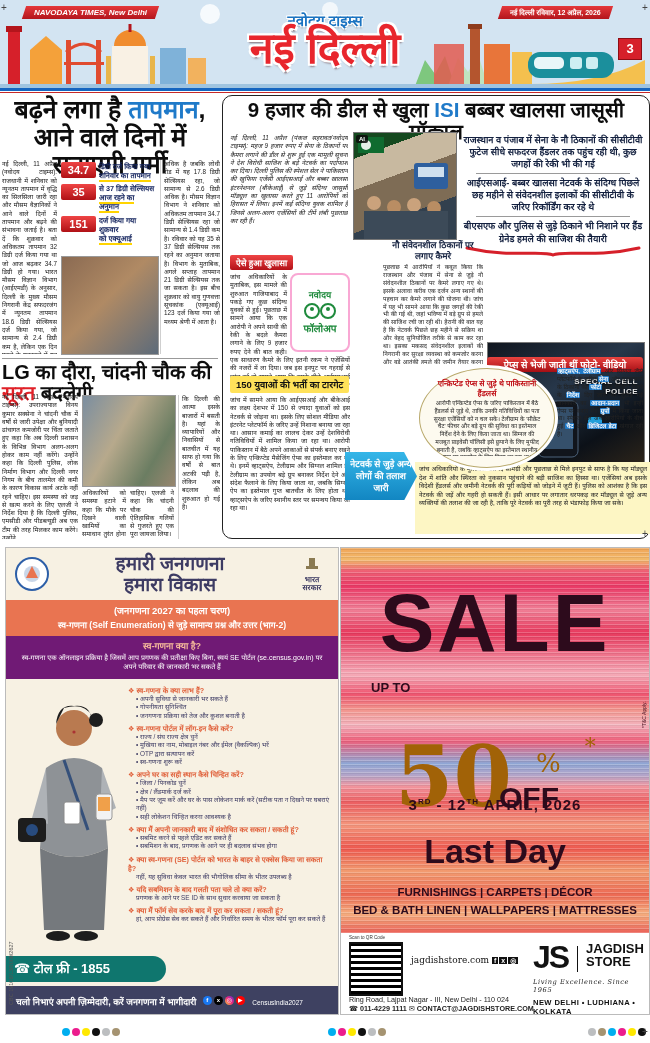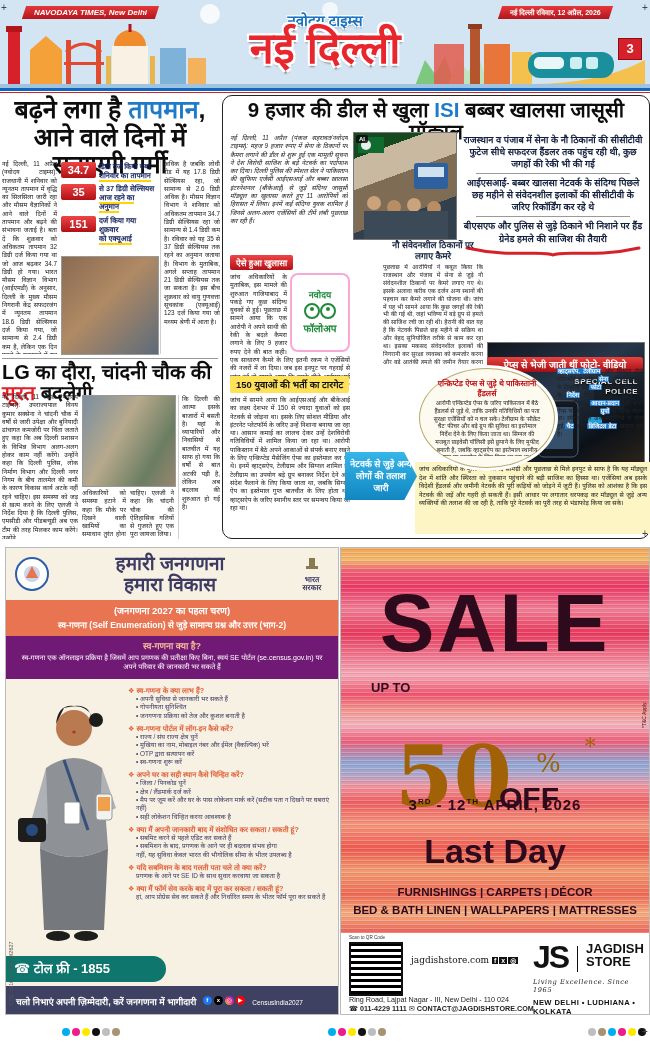--- a/index.html
+++ b/index.html
@@ -335,20 +335,21 @@
       <div class="cen-b">OTP द्वारा सत्यापन करें</div>
       <div class="cen-b">स्व-गणना शुरू करें</div>
       <div class="cen-q"><span style="color:#e0603a;">❖ </span><span>अपने घर का सही स्थान कैसे चिन्हित करें?</span></div>
       <div class="cen-b">जिला / पिनकोड चुनें</div>
       <div class="cen-b">क्षेत्र / लैंडमार्क दर्ज करें</div>
       <div class="cen-b">मैप पर ज़ूम करें और घर के पास लोकेशन मार्क करें (सटीक पता न दिखने पर घबराएं नहीं)</div>
       <div class="cen-b">सही लोकेशन चिन्हित करना आवश्यक है</div>
       <div class="cen-q"><span style="color:#e0603a;">❖ </span><span>क्या मैं अपनी जानकारी बाद में संशोधित कर सकता / सकती हूं?</span></div>
       <div class="cen-b">सबमिट करने से पहले एडिट कर सकते हैं</div>
       <div class="cen-b">सबमिशन के बाद, प्रगणक के आने पर ही बदलाव संभव होगा</div>
+      <div class="cen-q"><span style="color:#e0603a;">❖ </span><span>क्या स्व-गणना (SE) पोर्टल को भारत के बाहर से एक्सेस किया जा सकता है?</span></div>
       <div class="cen-a">नहीं, यह सुविधा केवल भारत की भौगोलिक सीमा के भीतर उपलब्ध है</div>
       <div class="cen-q"><span style="color:#e0603a;">❖ </span><span>यदि सबमिशन के बाद गलती पता चले तो क्या करें?</span></div>
       <div class="cen-a">प्रगणक के आने पर SE ID के साथ सुधार करवाया जा सकता है</div>
       <div class="cen-q"><span style="color:#e0603a;">❖ </span><span>क्या मैं फॉर्म सेव करके बाद में पूरा कर सकता / सकती हूं?</span></div>
       <div class="cen-a">हां, आप प्रोग्रेस सेव कर सकते हैं और निर्धारित समय के भीतर फॉर्म पूरा कर सकते हैं</div>
     </div>
 
     <div class="abs tollpill" style="left:0;top:408px;width:152px;">
       <span>☎</span>
       <span>टोल फ्री - 1855</span>

